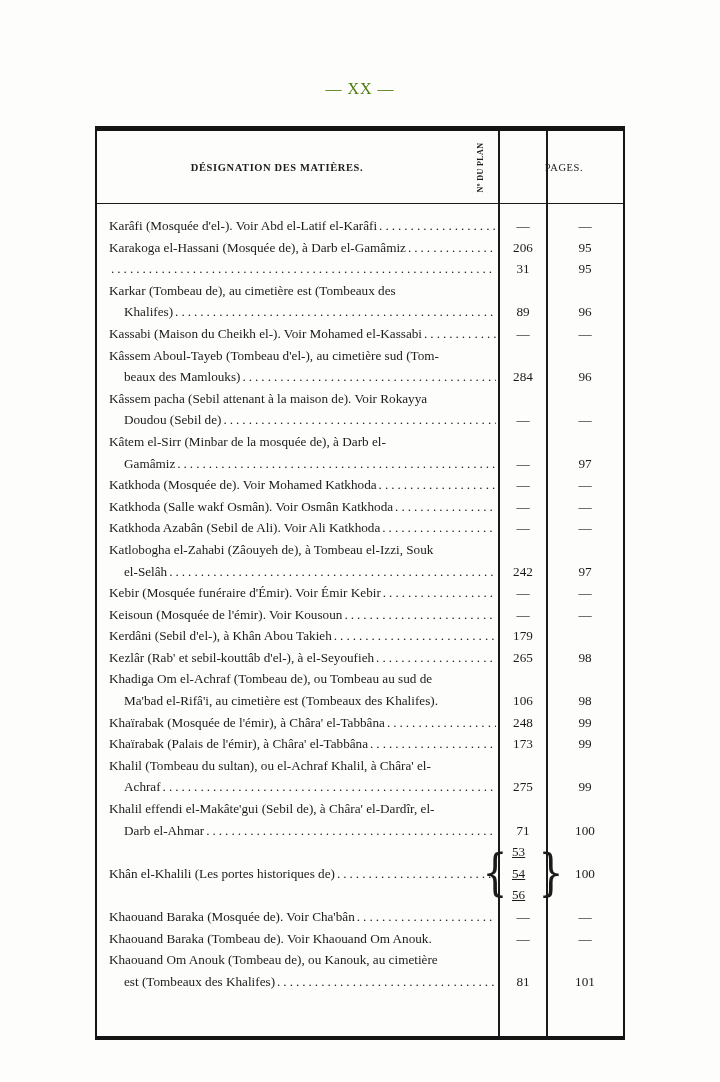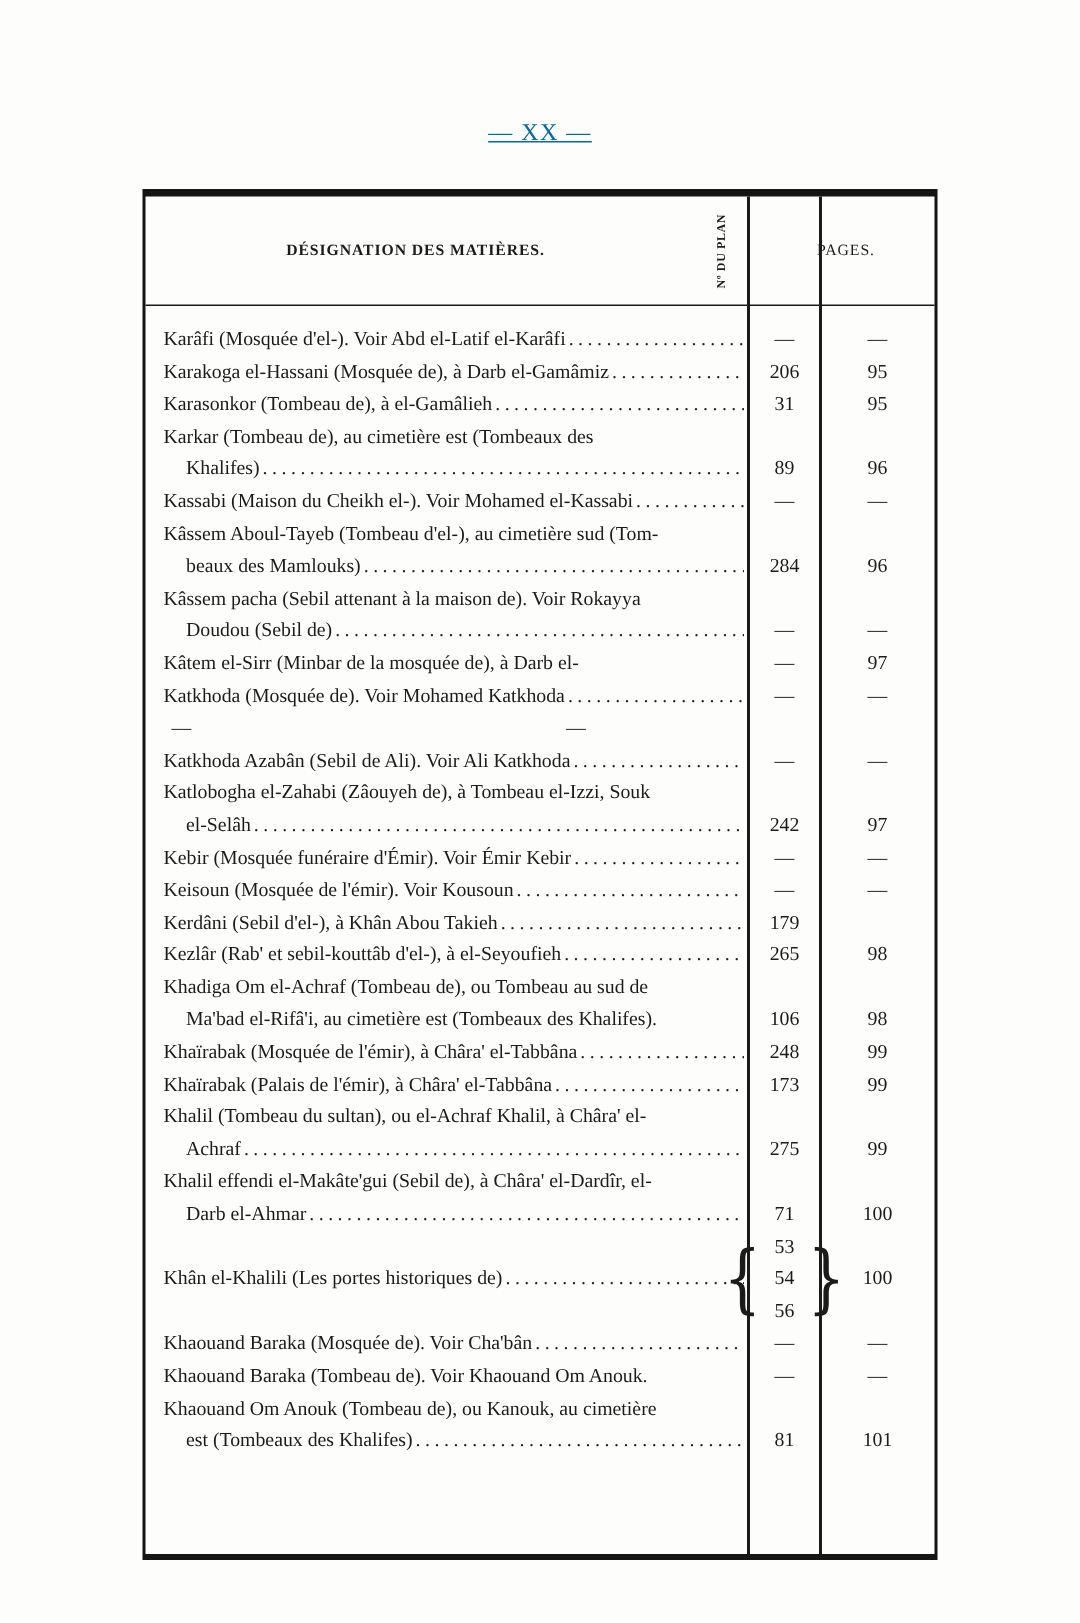--- a/index.html
+++ b/index.html
@@ -6,21 +6,21 @@
   body{
     width:720px;height:1082px;
     background:#fdfdfb;
     font-family:"Liberation Serif","DejaVu Serif",serif;
     color:#1b1b1b;
     position:relative;
     overflow:hidden;
   }
   .page-number{
     position:absolute;top:80px;left:0;width:720px;
-    text-align:center;font-size:16px;letter-spacing:1px;color:#0369a1;text-decoration:underline;
+    text-align:center;font-size:16px;letter-spacing:1px;color:#4d7c0f;
   }
   .index-table{
     position:absolute;left:95px;top:126px;
     width:530px;height:914px;
     box-sizing:border-box;
     border:2.5px solid #151515;
     border-top-width:5px;
     border-bottom-width:4px;
     background:#fdfdfb;
   }
@@ -57,21 +57,21 @@
   .leader::before{content:"..........................................................................................................";}
   .num{line-height:21.6px;}
   .plan-brace{display:flex;align-items:center;justify-content:center;position:relative;z-index:2;}
   .brace{
     font-family:"DejaVu Serif",serif;
     font-size:50px;line-height:64.8px;font-weight:400;
     transform:scaleX(.8);color:#1b1b1b;
   }
   .brace-left{margin-left:-9px;margin-right:1px;}
   .brace-right{margin-right:-9px;margin-left:1px;}
-  .stack{text-align:center;min-width:22px;}
+  .stack{text-align:left;min-width:22px;text-decoration:underline;}
   .stack div{line-height:21.6px;}
 </style>
 </head>
 <body>
 
 <div class="sheet">
   <div class="page-number">— XX —</div>
 
   <div class="index-table">
     <div class="vrule vrule-1"></div>
@@ -110,21 +110,20 @@
           <div class="cell cell-plan">
             <span class="num">206</span>
           </div>
           <div class="cell cell-pages">
             <span class="num">95</span>
           </div>
         </div>
         <div class="trow">
           <div class="cell cell-designation">
             <div class="line">
-              <span class="txt">Karasonkor (Tombeau de), à el-Gamâlieh</span>
               <span class="leader"></span>
             </div>
           </div>
           <div class="cell cell-plan">
             <span class="num">31</span>
           </div>
           <div class="cell cell-pages">
             <span class="num">95</span>
           </div>
         </div>
@@ -191,20 +190,24 @@
           </div>
           <div class="cell cell-pages">
             <span class="num">—</span>
           </div>
         </div>
         <div class="trow">
           <div class="cell cell-designation">
             <div class="line">
               <span class="txt">Kâtem el-Sirr (Minbar de la mosquée de), à Darb el-</span>
             </div>
+            <div class="line cont">
+              <span class="txt">Gamâmiz</span>
+              <span class="leader"></span>
+            </div>
           </div>
           <div class="cell cell-plan">
             <span class="num">—</span>
           </div>
           <div class="cell cell-pages">
             <span class="num">97</span>
           </div>
         </div>
         <div class="trow">
           <div class="cell cell-designation">
@@ -214,20 +217,26 @@
             </div>
           </div>
           <div class="cell cell-plan">
             <span class="num">—</span>
           </div>
           <div class="cell cell-pages">
             <span class="num">—</span>
           </div>
         </div>
         <div class="trow">
+          <div class="cell cell-designation">
+            <div class="line">
+              <span class="txt">Katkhoda (Salle wakf Osmân). Voir Osmân Katkhoda</span>
+              <span class="leader"></span>
+            </div>
+          </div>
           <div class="cell cell-plan">
             <span class="num">—</span>
           </div>
           <div class="cell cell-pages">
             <span class="num">—</span>
           </div>
         </div>
         <div class="trow">
           <div class="cell cell-designation">
             <div class="line">

